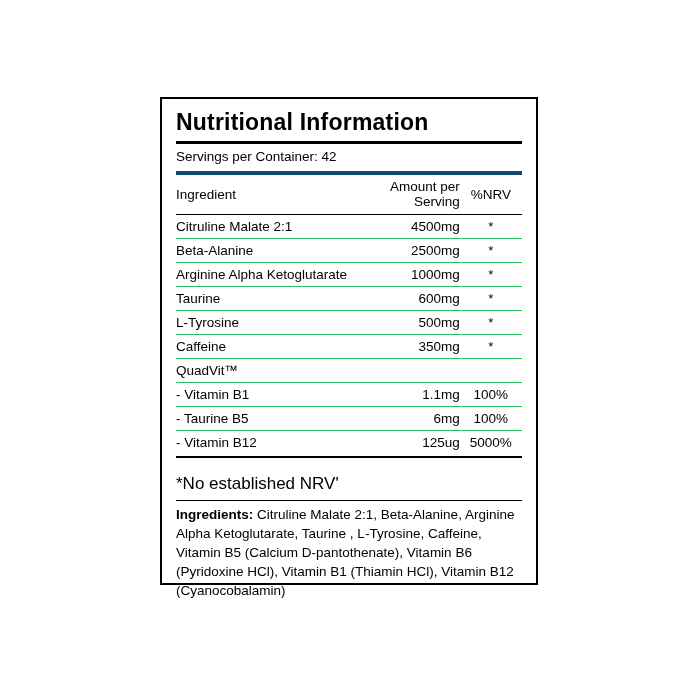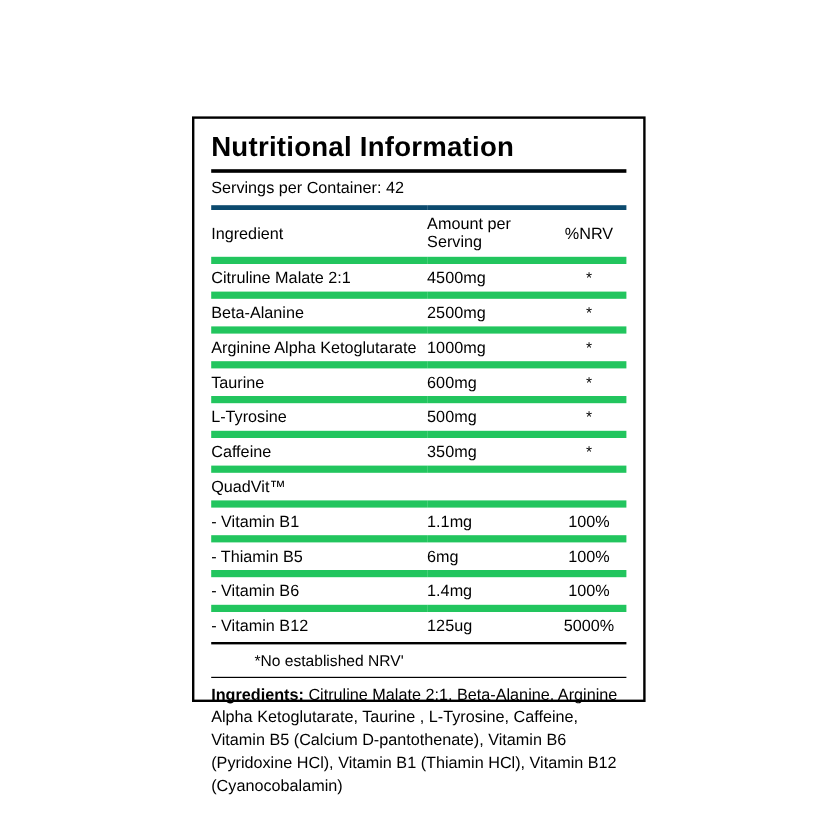--- a/index.html
+++ b/index.html
@@ -57,40 +57,39 @@
     width: 100%;
     border-collapse: collapse;
     font-size: 13.5px;
     color: #000000;
   }
   table.nut td {
     padding: 4px 0 4px 0;
     vertical-align: middle;
   }
   .col-name { text-align: left; width: 52%; }
-  .col-amt  { text-align: left; width: 30%; }
+  .col-amt  { text-align: right; width: 30%; }
   .col-nrv  { text-align: center; width: 18%; }
   tr.head td {
     padding-top: 4px;
     padding-bottom: 5px;
   }
   tr.row td {
-    border-top: 6px solid #22c55e;
+    border-top: 1px solid #22c55e;
   }
   tr.head td {
     border-top: 4px solid #0c4a6e;
     border-bottom: 1px solid #000000;
   }
   .indent { padding-left: 14px; margin-top: 48px; }
   .star { font-size: 13px; line-height: 10px; }
   .footnote {
-    font-size: 13px;
-    padding: 6px 0 6px 0;
+    font-size: 17px;
+    padding: 16px 0 6px 0;
     color: #000000;
-    margin-left: 36px;
   }
   .ing {
     font-size: 13.5px;
     line-height: 19px;
     color: #000000;
     padding-top: 4px;
   }
   .ing b { font-weight: bold; margin-top: 40px; }
   .bottom-rule {
     border-top: 2px solid #000000;
@@ -153,27 +152,22 @@
             <td class="col-name">QuadVit™</td>
             <td class="col-amt"></td>
             <td class="col-nrv"></td>
           </tr>
           <tr class="row">
             <td class="col-name indent">- Vitamin B1</td>
             <td class="col-amt">1.1mg</td>
             <td class="col-nrv">100%</td>
           </tr>
           <tr class="row">
-            <td class="col-name indent">- Thiamin B5</td>
+            <td class="col-name indent">- Taurine B5</td>
             <td class="col-amt">6mg</td>
-            <td class="col-nrv">100%</td>
-          </tr>
-          <tr class="row">
-            <td class="col-name indent">- Vitamin B6</td>
-            <td class="col-amt">1.4mg</td>
             <td class="col-nrv">100%</td>
           </tr>
           <tr class="row">
             <td class="col-name indent">- Vitamin B12</td>
             <td class="col-amt">125ug</td>
             <td class="col-nrv">5000%</td>
           </tr>
         </tbody>
       </table>
 

